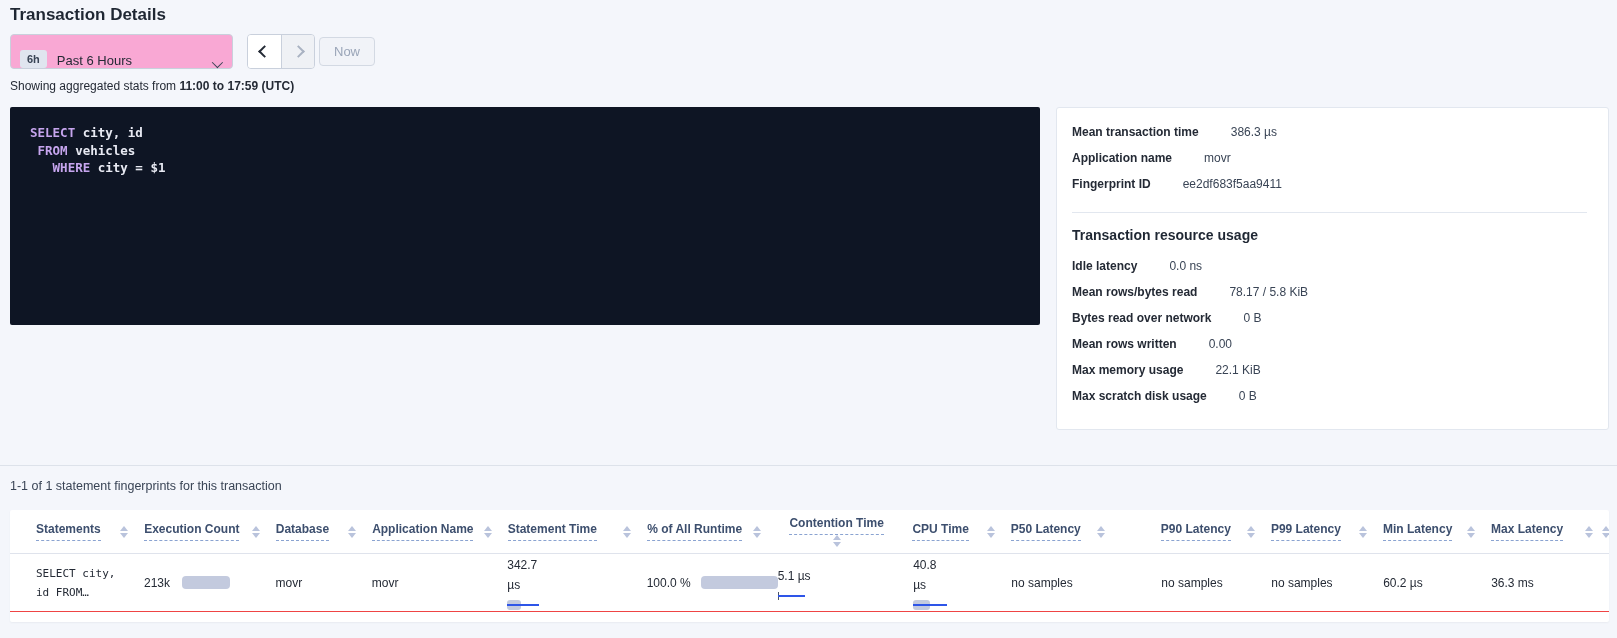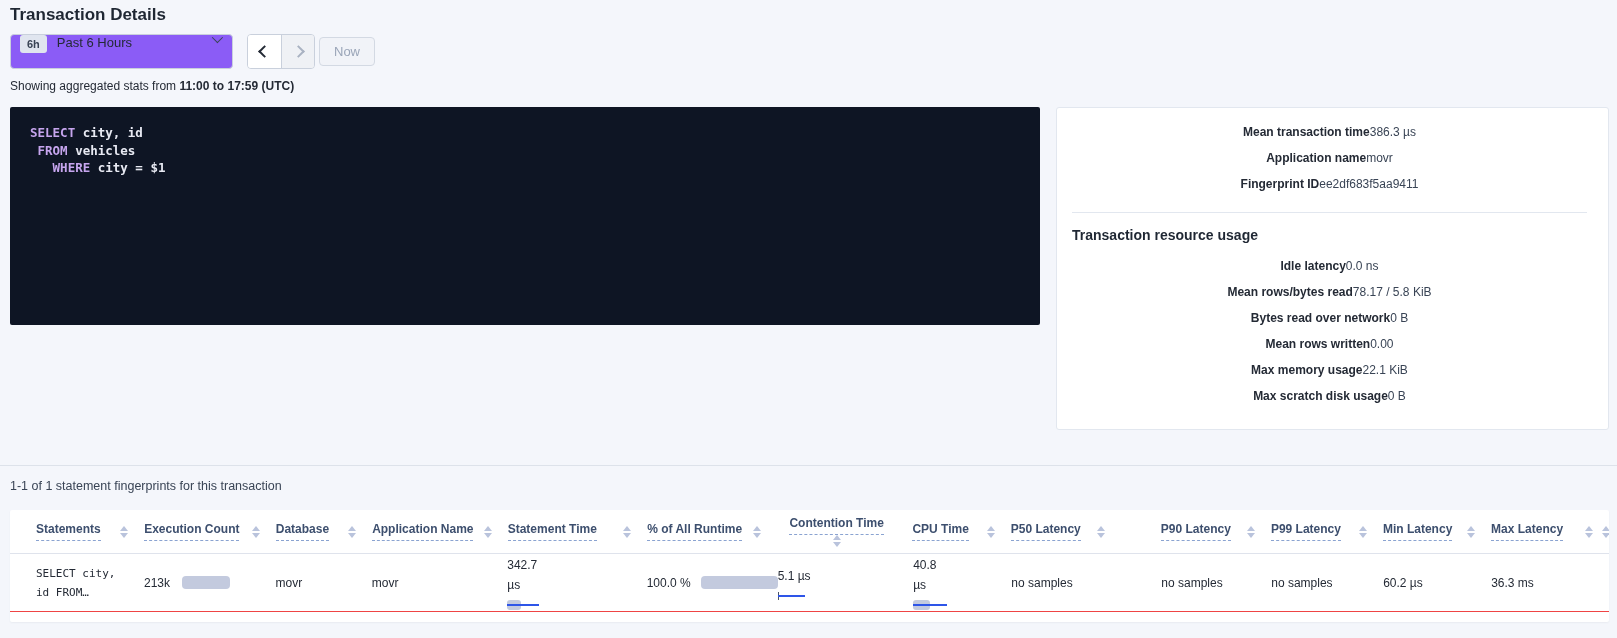--- a/index.html
+++ b/index.html
@@ -4,22 +4,22 @@
 <style>
   * { margin:0; padding:0; box-sizing:border-box; }
   html,body { width:1617px; height:638px; }
   body { font-family:"Liberation Sans", sans-serif; background:#f4f6fb; color:#242a35; position:relative; overflow:hidden; }
 
   .page { position:absolute; inset:0; }
 
   
   .page-title { position:absolute; left:10px; top:5px; font-size:17px; font-weight:bold; color:#1f2733; }
 
-  .time-picker { position:absolute; left:10px; top:34px; width:223px; height:35px; background:#8b5cf6;
-    border:1px solid #c9d0dc; border-radius:4px; display:flex; align-items:flex-start; padding:0 12px 0 9px; cursor:pointer; }
+  .time-picker { position:absolute; left:10px; top:34px; width:223px; height:35px; background:#f9a8d4;
+    border:1px solid #c9d0dc; border-radius:4px; display:flex; align-items:flex-end; padding:0 12px 0 9px; cursor:pointer; }
   .tp-badge { background:#e0e5ef; color:#394455; font-size:11px; font-weight:bold; border-radius:3px; padding:3px 7px; }
   .tp-label { font-size:13px; color:#242a35; margin-left:10px; flex:1; }
   .chev-down { width:8px; height:8px; border-right:1.5px solid #394455; border-bottom:1.5px solid #394455;
     transform:rotate(45deg) translateY(-2px); }
 
   .nav-group { position:absolute; left:247px; top:34px; height:35px; display:flex; border:1px solid #c9d0dc; border-radius:4px; overflow:hidden; }
   .nav-btn { width:33px; height:100%; display:flex; align-items:center; justify-content:center; background:#fff; border:none; cursor:pointer; }
   .nav-btn + .nav-btn { border-left:1px solid #c9d0dc; }
   .nav-btn.disabled { background:#eff1f5; cursor:default; }
   .chev-left { width:9px; height:9px; border-left:2px solid #242a35; border-bottom:2px solid #242a35; transform:rotate(45deg); }
@@ -35,21 +35,21 @@
   .sql-box { position:absolute; left:10px; top:107px; width:1030px; height:218px; background:#0e1524;
     border-radius:2px; padding:17px 20px; font-family:"DejaVu Sans Mono", monospace; font-size:12.5px;
     line-height:17.5px; color:#e8eaf3; }
   .sql-box span { white-space:pre; }
   .kw { color:#c6a5ee; font-weight:bold; }
   .sql-line { white-space:pre; font-weight:bold; }
 
   
   .summary-card { position:absolute; left:1056px; top:107px; width:553px; height:323px; background:#fff;
     border:1px solid #e2e7ef; border-radius:3px; padding:17px 21px 0 15px; }
-  .srow { display:flex; justify-content:center; align-items:baseline; height:26px; }
+  .srow { display:flex; justify-content:flex-start; align-items:baseline; height:26px;gap:32px; }
   .srow .lbl { font-size:12px; font-weight:bold; color:#242a35; }
   .srow .val { font-size:12px; color:#394455; }
   .sum-divider { border-top:1px solid #e2e7ef; margin:9px 0 14px 0; }
   .resource-title { font-size:14px; font-weight:bold; color:#1f2733; margin-bottom:16px; }
 
   
   .hdivider { position:absolute; left:0; top:465px; width:1617px; border-top:1px solid #dde2ea; }
   .caption { position:absolute; left:10px; top:479px; font-size:12.5px; color:#394455; }
 
   .table-card { position:absolute; left:10px; top:510px; width:1599px; height:112px; background:#fff;

